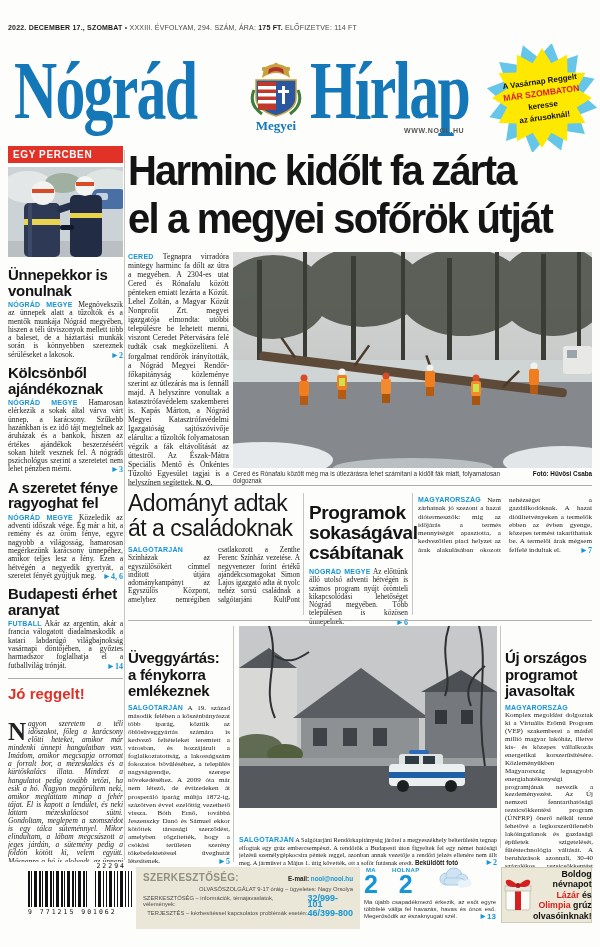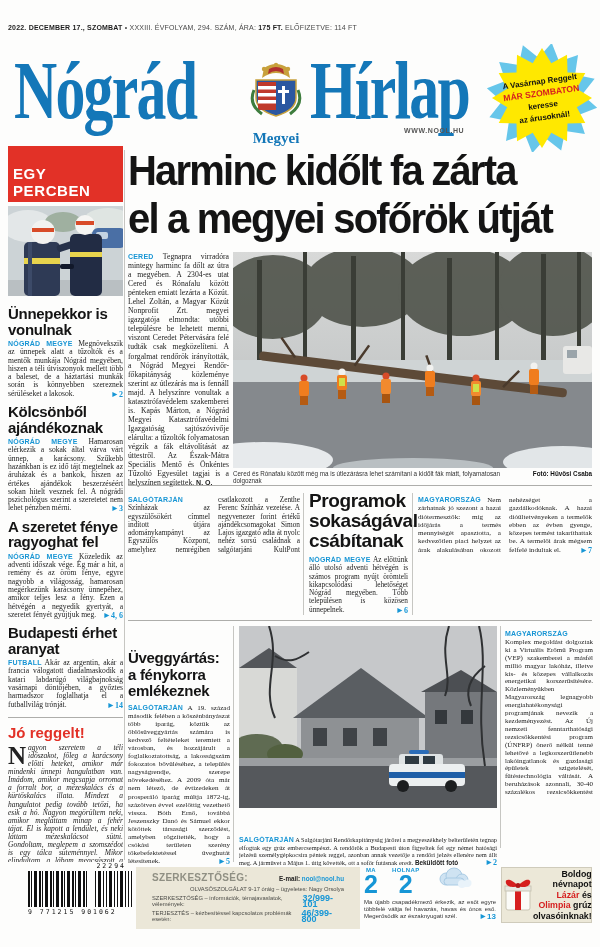--- a/index.html
+++ b/index.html
@@ -8,75 +8,75 @@
   .abs{position:absolute;}
 
   
   .dateline{left:8px;top:24px;width:586px;font-size:7px;letter-spacing:.2px;color:#474747;}
   .dateline b{color:#1d1d1d;}
   .dateline .price{font-weight:bold;color:#1d1d1d;}
   .mast-word{font-family:"Liberation Serif",serif;font-weight:bold;color:#1477b8;
              font-size:68px;line-height:68px;letter-spacing:-2px;
              transform:scale(.88,1.22);transform-origin:left top;}
   .crest-caption{font-family:"Liberation Serif",serif;font-weight:bold;color:#1477b8;
-                 font-size:15px;text-align:center;margin-top:12px;}
+                 font-size:13px;text-align:center;}
   .website{font-size:7px;font-weight:bold;color:#555;letter-spacing:.6px;}
   .burst-text{font-weight:bold;}
 
   
   .tag{font-family:"Liberation Sans",sans-serif;font-weight:bold;color:#1795d4;font-size:7px;letter-spacing:.2px;}
   .serif{font-family:"Liberation Serif",serif;text-align:justify;}
   .pref{float:right;color:#1696d6;font-weight:bold;white-space:nowrap;}
   .pref .arr{font-size:6px;vertical-align:1px;}
   .pref b{font-size:8px;}
   .vdiv{border-left:1px solid #c6c6c2;width:0;}
   .hdiv{border-top:1px solid #adadaa;height:0;}
 
   
   .leftcol{left:8px;top:146px;width:115px;height:716px;overflow:hidden;}
-  .banner{background:#e23127;color:#fff;font-size:15px;font-weight:bold;letter-spacing:.6px;
-          padding:19px 0 3px 5px;}
+  .banner{background:#e23127;color:#fff;font-size:10px;font-weight:bold;letter-spacing:.6px;
+          padding:3px 0 3px 5px;}
   .lc-title{font-size:15px;line-height:15.5px;font-weight:bold;letter-spacing:-.3px;color:#141414;margin:6px 0 3px;}
   .lc-body{font-size:7.6px;line-height:8.3px;color:#222;}
-  .greet-title{color:#e23127;font-size:15px;font-weight:bold;margin:6px 0 3px;}
+  .greet-title{color:#e23127;font-size:15px;font-weight:bold;margin:6px 0 18px;}
   .greet-text{font-style:italic;font-size:7.5px;line-height:8.1px;height:162px;overflow:hidden;color:#222;}
   .dropcap{float:left;font-size:25px;line-height:22px;font-weight:bold;font-style:normal;
            padding:1px 2px 0 0;font-family:"Liberation Serif",serif;}
   .sig{font-weight:bold;font-size:7px;font-family:"Liberation Sans",sans-serif;}
 
   
   .headline{left:128px;top:147px;width:466px;font-size:40px;line-height:46px;font-weight:bold;
             letter-spacing:-1.8px;color:#141414;transform:scaleY(1.04);transform-origin:left top;}
   .lead-text{left:128px;top:252px;width:101px;height:250px;overflow:hidden;
              font-size:7.7px;line-height:9.05px;color:#222;}
   .caption-row{left:233px;top:470px;width:359px;display:flex;justify-content:space-between;
                font-size:6.3px;color:#333;}
   .caption-row .credit{font-weight:bold;color:#111;margin-left:8px;white-space:nowrap;}
 
   
   .mid-title{font-size:23px;line-height:25px;font-weight:normal;letter-spacing:-.5px;color:#1a1a1a;}
-  .mid-title-bold{font-size:19px;line-height:20px;font-weight:bold;letter-spacing:-.4px;color:#141414;}
+  .mid-title-bold{font-size:19px;line-height:20px;font-weight:bold;letter-spacing:-.4px;color:#141414;margin-top:12px;}
   .mid-body{font-size:7.3px;line-height:8.3px;color:#222;margin-top:5px;overflow:hidden;}
   .twocol{column-count:2;column-gap:8px;}
 
   
   .bot-title{font-size:15px;line-height:16.5px;font-weight:bold;letter-spacing:-.3px;color:#141414;margin-top:24px;}
   .bot-body{font-size:7.1px;line-height:8.1px;color:#222;margin-top:4px;overflow:hidden;}
   .e-head{font-size:20px;line-height:22px;font-weight:bold;letter-spacing:-.4px;color:#141414;}
   .e-body{font-size:6.4px;line-height:7.7px;color:#222;}
   .e-body .credit{font-weight:bold;font-family:"Liberation Sans",sans-serif;}
 
   
   .barcode{left:28px;top:862px;width:104px;}
   .bc-num{font-family:"DejaVu Sans Mono",monospace;font-size:6.5px;letter-spacing:2px;color:#111;}
   .bc-top{text-align:right;padding-right:6px;}
   .bc-bars{height:36px;margin:1px 0;display:flex;gap:7px;}
   .bc-bars .g1{width:60px;background:repeating-linear-gradient(90deg,#111 0 2px,#fff 2px 3px,#111 3px 4px,#fff 4px 6px,#111 6px 9px,#fff 9px 11px);}
   .bc-bars .g2{flex:1;background:repeating-linear-gradient(90deg,#111 0 1px,#fff 1px 3px,#111 3px 6px,#fff 6px 8px,#111 8px 9px,#fff 9px 11px);}
-  .edit-box{left:136px;top:867px;width:224px;height:62px;background:#ebe7d8;box-sizing:border-box;padding:5px 16px;}
+  .edit-box{left:136px;top:867px;width:224px;height:62px;background:#ebe7d8;box-sizing:border-box;padding:5px 7px;}
   .edit-head{display:flex;justify-content:space-between;align-items:baseline;}
   .edit-head .t{font-size:10px;font-weight:bold;color:#8f8f83;letter-spacing:.3px;}
   .edit-head .em{font-size:6.3px;font-weight:bold;color:#222;}
   .edit-head .em a{color:#1696d6;text-decoration:none;}
   .edit-line{font-size:5.8px;color:#4c4c48;margin-top:3px;display:flex;justify-content:flex-end;}
   .edit-line .ph{font-size:9px;font-weight:bold;color:#1696d6;line-height:6px;}
   .weather{left:364px;top:867px;width:132px;}
   .wx-top{display:flex;align-items:flex-end;gap:14px;}
   .wx-day{text-align:center;}
   .wx-label{font-size:6px;font-weight:bold;color:#1696d6;letter-spacing:.4px;}
@@ -278,20 +278,21 @@
   </div>
 
   <div class="abs caption-row">
     <span>Cered és Rónafalu között még ma is útlezárásra lehet számítani a kidőlt fák miatt, folyamatosan dolgoznak</span>
     <span class="credit">Fotó: Hüvösi Csaba</span>
   </div>
 
   <div class="abs hdiv" style="left:128px;top:485px;width:464px;"></div>
 
   <div class="abs" style="left:128px;top:491px;width:172px;">
+    <div class="mid-title">Adományt adtak át a családoknak</div>
     <p class="mid-body serif twocol" style="height:62px;margin:5px 0 0;"><span class="tag">SALGÓTARJÁN</span> <span>Színházak az egyszülősökért címmel indított útjára adománykampányt az Egyszülős Központ, amelyhez nemrégiben csatlakozott a Zenthe Ferenc Színház vezetése. A negyvenezer forint értékű ajándékcsomagokat Simon Lajos igazgató adta át nyolc nehéz sorsú családnak a salgótarjáni KultPont Kávézóban. A színház kiemelt figyelmet fordít a gyerekekre.</span></p>
   </div>
   <div class="abs vdiv" style="left:303px;top:493px;height:122px;"></div>
   <div class="abs" style="left:309px;top:491px;width:99px;">
     <div class="mid-title-bold">Programok sokaságával csábítanak</div>
     <p class="mid-body serif" style="height:64px;margin:5px 0 0;"><span class="tag">NÓGRÁD MEGYE</span> <span>Az előttünk álló utolsó adventi hétvégén is számos program nyújt örömteli kikapcsolódási lehetőséget Nógrád megyében. Több településen is közösen ünnepelnek.</span><span class="pref"><span class="arr">▶</span> <b>6</b></span></p>
   </div>
   <div class="abs vdiv" style="left:412px;top:493px;height:122px;"></div>
   <div class="abs" style="left:418px;top:491px;width:174px;">
     <p class="mid-body serif twocol" style="height:66px;margin:5px 0 0;font-size:7.1px;"><span class="tag">MAGYARORSZÁG</span> <span>Nem zárhatnak jó szezont a hazai diótermesztők: míg az időjárás a termés mennyiségét apasztotta, a kedvezőtlen piaci helyzet az árak alakulásában okozott nehézséget a gazdálkodóknak. A hazai dióültetvényeken a termelők ebben az évben gyenge, közepes termést takaríthattak be. A termelői árak mégsem felfelé indultak el.</span><span class="pref"><span class="arr">▶</span> <b>7</b></span></p>
@@ -340,20 +341,21 @@
         <circle cx="164" cy="160" r="6" fill="#1c1e20"></circle>
         <circle cx="212" cy="160" r="6" fill="#1c1e20"></circle>
       </g>
     </svg>
   </div>
   <p class="abs e-body serif" style="left:239px;top:836px;width:258px;height:31px;overflow:hidden;margin:0;"><span class="tag">SALGÓTARJÁN</span> <span>A Salgótarjáni Rendőrkapitányság járőrei a megyeszékhely belterületén tegnap elfogtak egy grúz embercsempészt. A rendőrök a Budapesti úton figyeltek fel egy német hatósági jelzésű személygépkocsira péntek reggel, azonban annak vezetője a rendőri jelzés ellenére nem állt meg. A járművet a Május 1. útig követték, ott a sofőr futásnak eredt.</span> <span class="credit">Beküldött fotó</span><span class="pref"><span class="arr">▶</span> <b>2</b></span></p>
 
   <div class="abs vdiv" style="left:500px;top:626px;height:222px;"></div>
 
   <div class="abs" style="left:505px;top:626px;width:88px;">
+    <div class="bot-title">Új országos programot javasoltak</div>
     <p class="bot-body serif" style="height:167px;margin:4px 0 0;font-size:7px;line-height:7.9px;"><span class="tag">MAGYARORSZÁG</span> <span>Komplex megoldást dolgoztak ki a Virtuális Erőmű Program (VEP) szakemberei a másfél millió magyar lakóház, illetve kis- és közepes vállalkozás energetikai korszerűsítésére. Közleményükben Magyarország legnagyobb energiahatékonysági programjának nevezik a kezdeményezést. Az Új nemzeti fenntarthatósági rezsicsökkentési program (ÚNFRP) önerő nélkül tenné lehetővé a legkorszerűtlenebb lakóingatlanok és gazdasági épületek szigetelését, fűtéstechnológia váltását. A beruházások azonnali, 30-40 százalékos rezsicsökkentést jelentenének.</span></p>
   </div>
 
   <div class="abs edit-box">
     <div class="edit-head">
       <span class="t">SZERKESZTŐSÉG:</span>
       <span class="em"><span>E-mail:</span> <a href="#">nool@nool.hu</a></span>
     </div>
     <div class="edit-line">
         <span>OLVASÓSZOLGÁLAT 9-17 óráig – ügyeletes: Nagy Orsolya</span>

